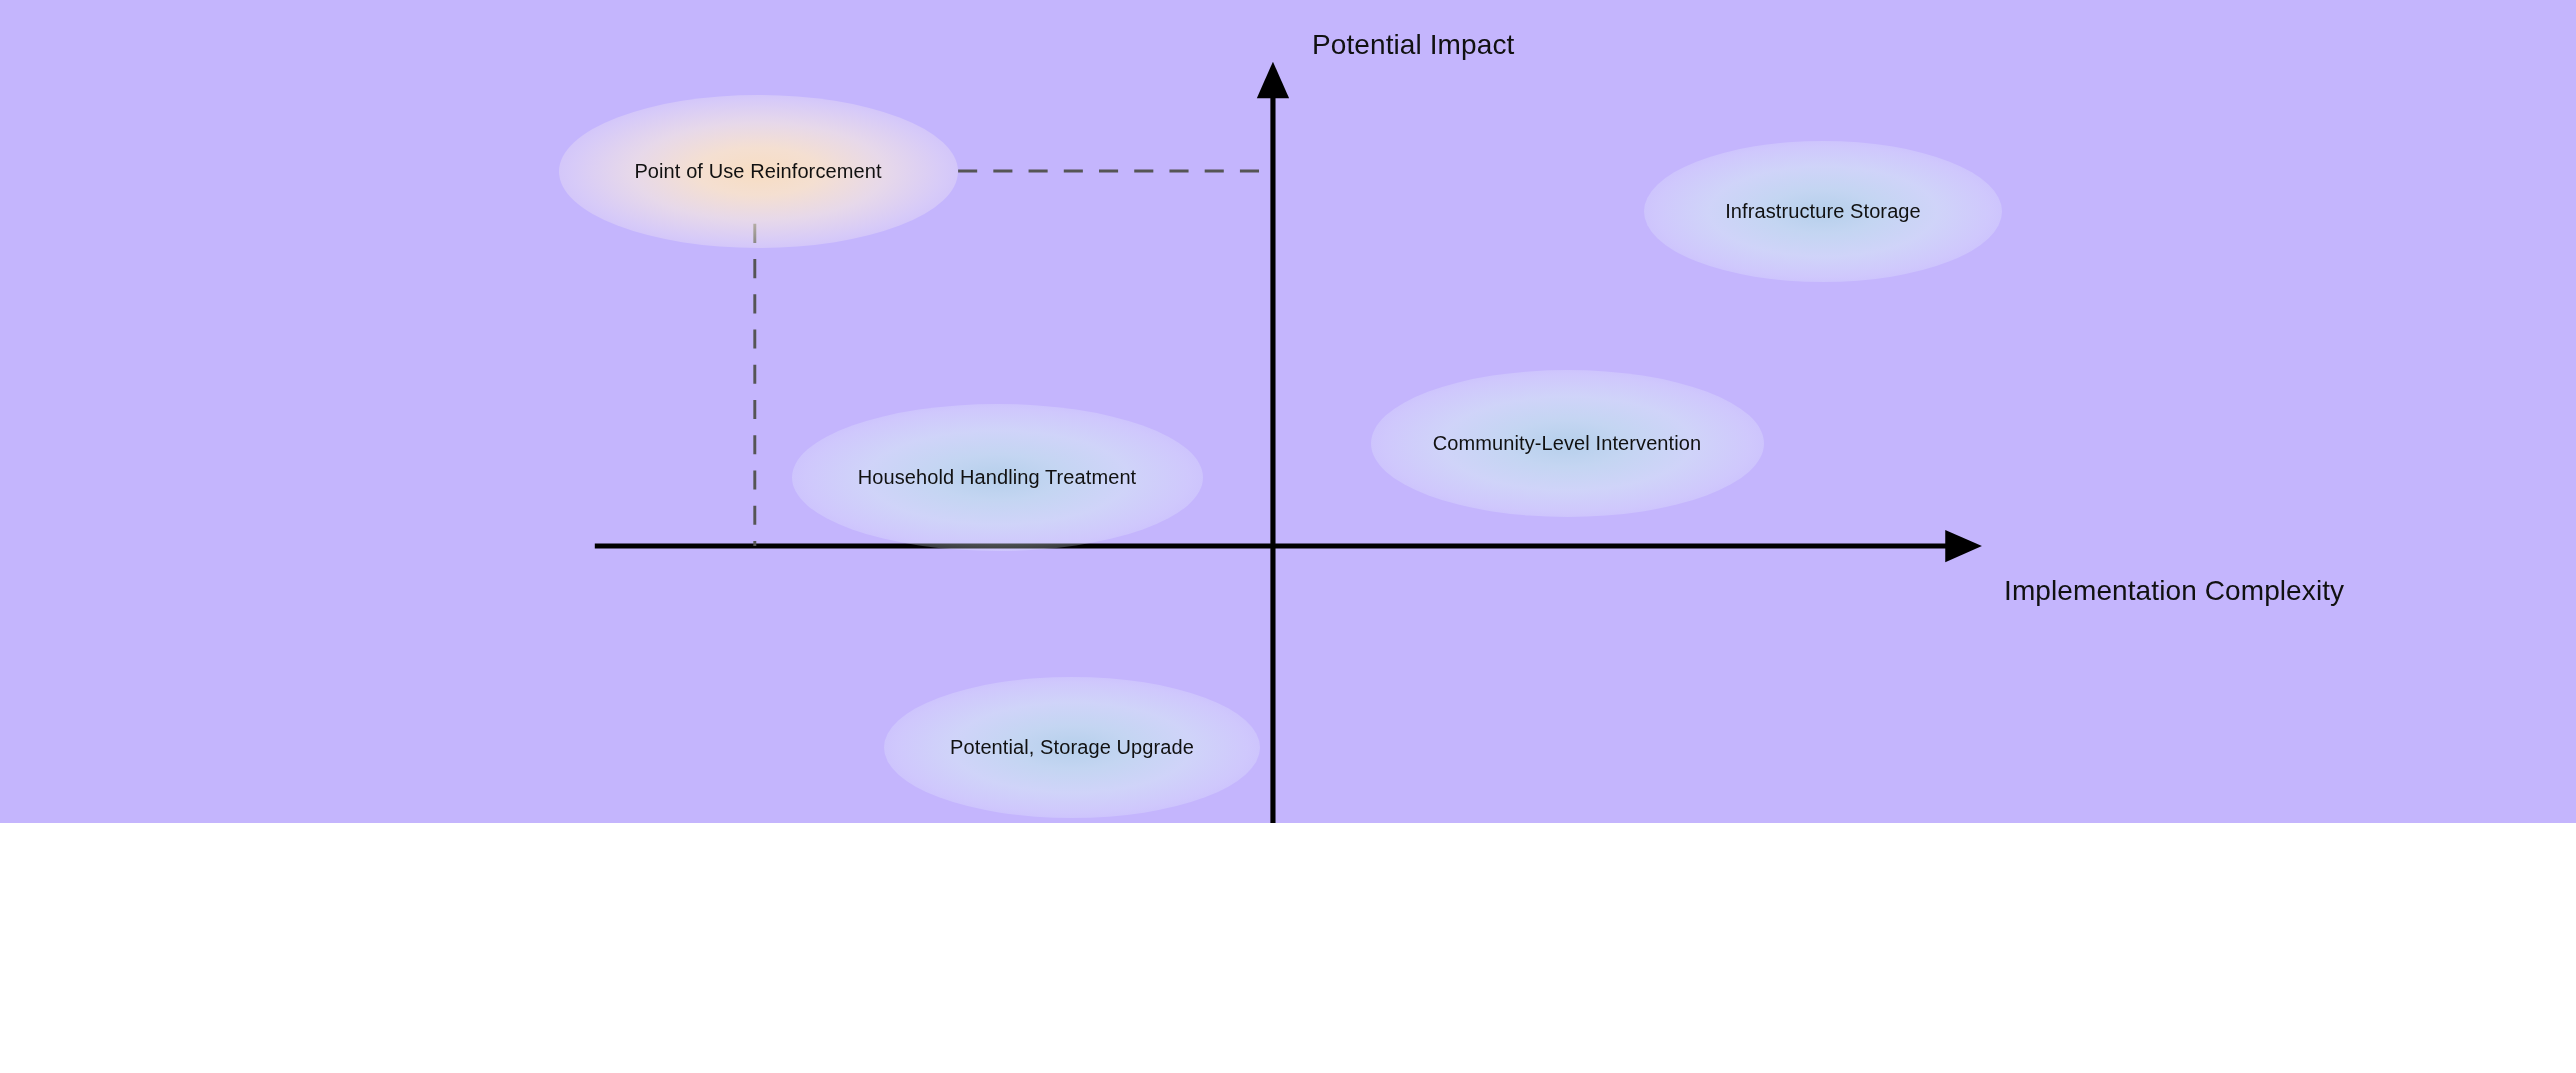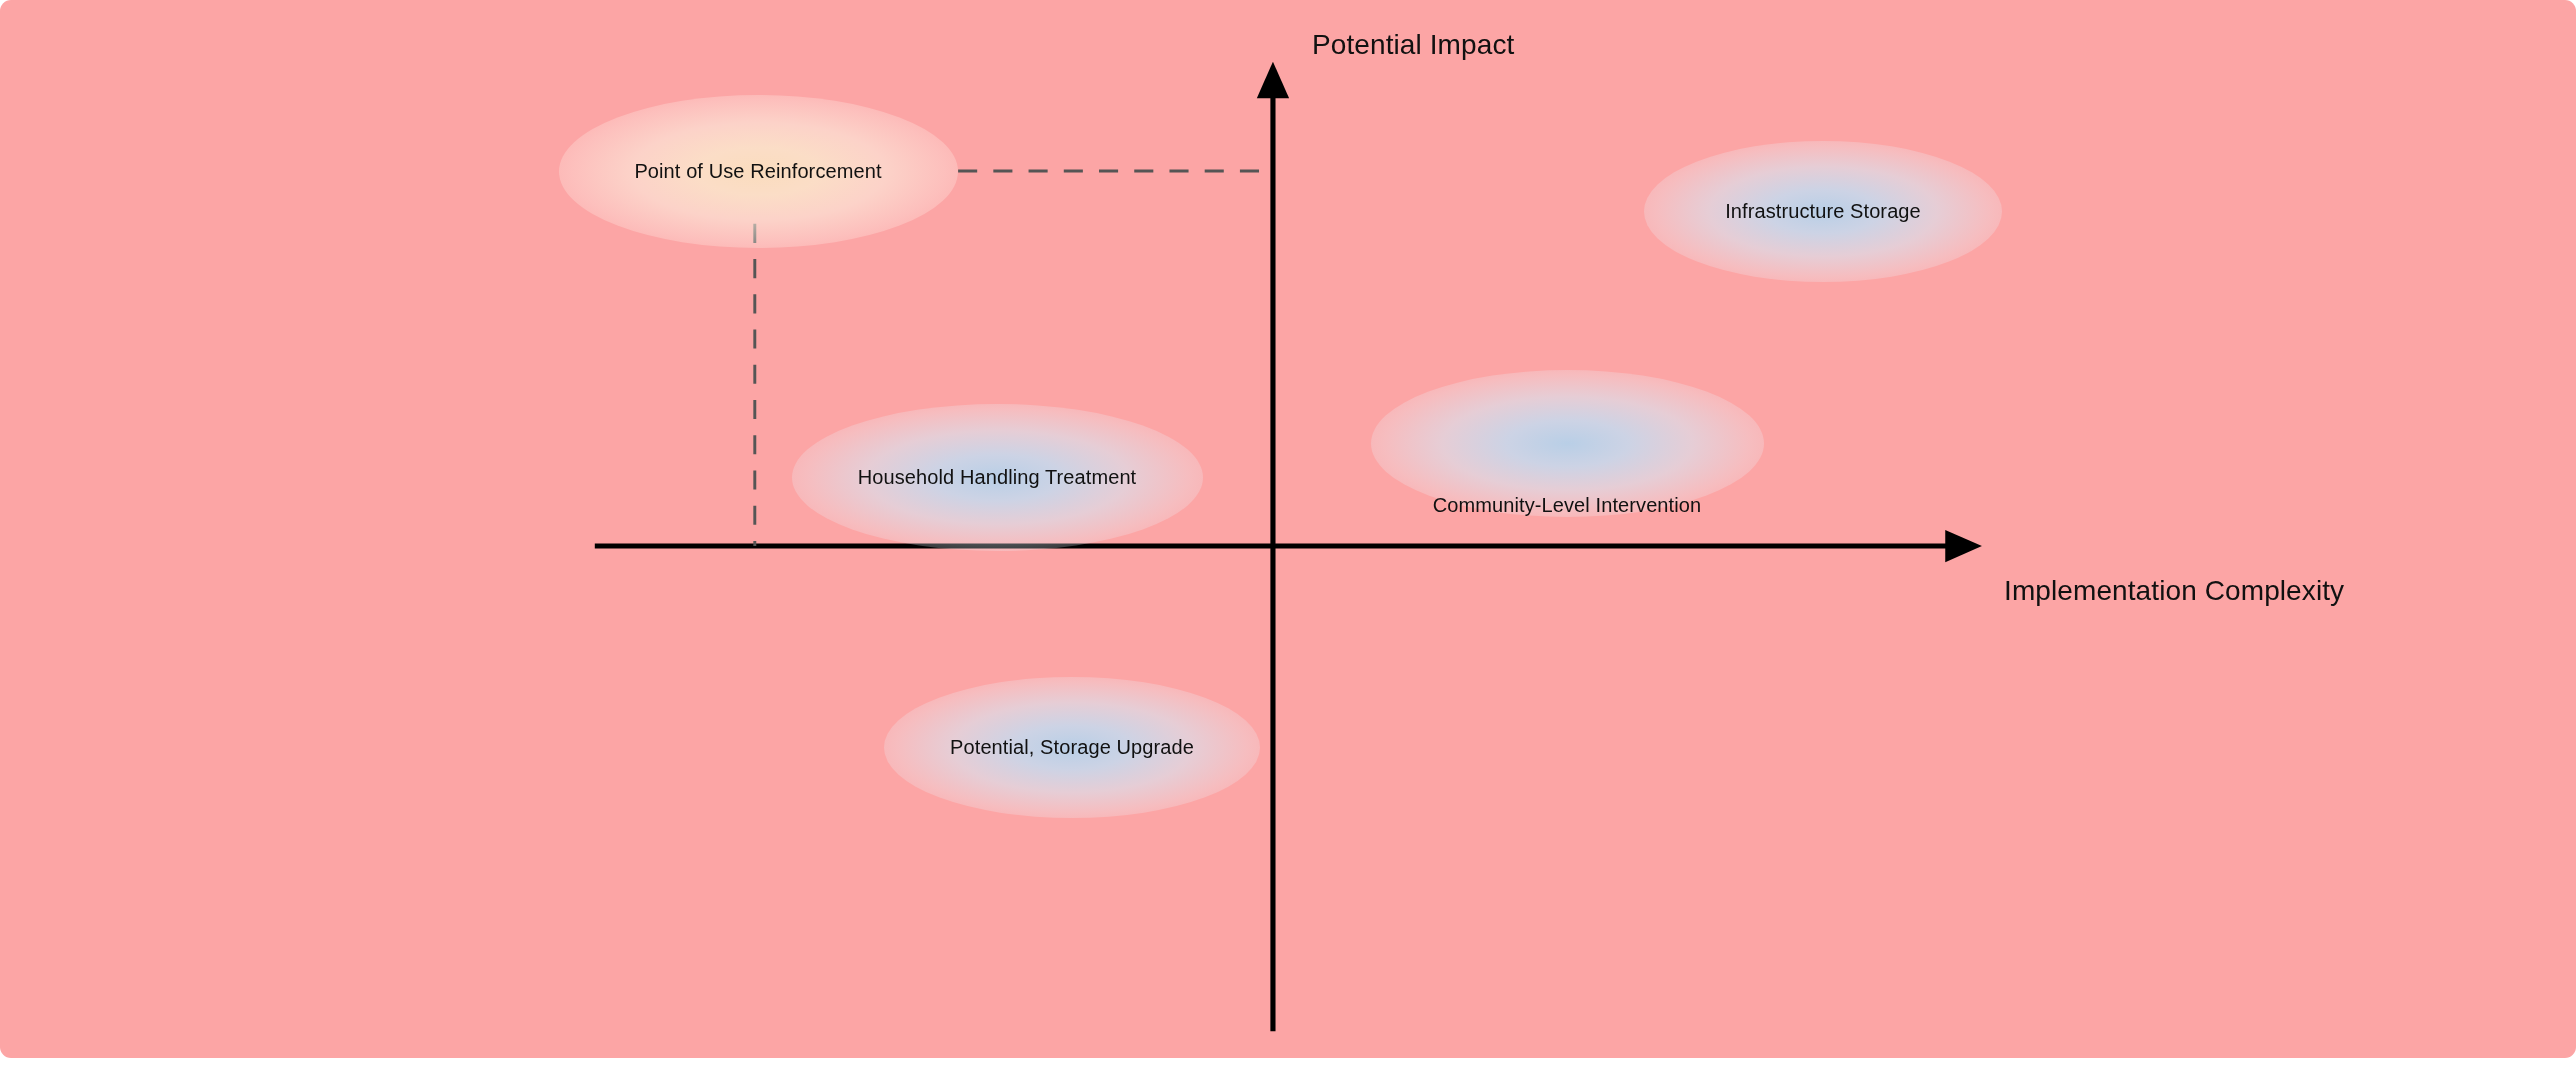--- a/index.html
+++ b/index.html
@@ -9,24 +9,23 @@
     background: #ffffff;
   }
   body {
     font-family: "Liberation Sans", sans-serif;
     -webkit-font-smoothing: antialiased;
   }
 
   #canvas {
     position: relative;
     width: 2576px;
-    height: 1058px;
-    background: #fca5a5;
+    height: 823px;
+    background: #c4b5fd;
     overflow: hidden;
-    border-radius: 11px;
   }
 
   
   #axes-svg {
     position: absolute;
     left: 0;
     top: 0;
     width: 2576px;
     height: 1073px;
     pointer-events: none;
@@ -125,21 +124,21 @@
   <div class="bubble" style="left:758px; top:171px; width:399px; height:153px;">
     <span class="bubble-glow orange" style="width:399px; height:153px;"></span>
     <span class="bubble-label">Point of Use Reinforcement</span>
   </div>
 
   <div class="bubble" style="left:1823px; top:211px; width:358px; height:141px;">
     <span class="bubble-glow blue" style="width:358px; height:141px;"></span>
     <span class="bubble-label">Infrastructure Storage</span>
   </div>
 
-  <div class="bubble" style="left:1567px; top:443px; width:393px; height:147px;align-items:flex-end;">
+  <div class="bubble" style="left:1567px; top:443px; width:393px; height:147px;">
     <span class="bubble-glow blue" style="width:393px; height:147px;"></span>
     <span class="bubble-label">Community-Level Intervention</span>
   </div>
 
   <div class="bubble" style="left:997px; top:477px; width:411px; height:147px;">
     <span class="bubble-glow blue" style="width:411px; height:147px;"></span>
     <span class="bubble-label">Household Handling Treatment</span>
   </div>
 
   <div class="bubble" style="left:1072px; top:747px; width:376px; height:141px;">

